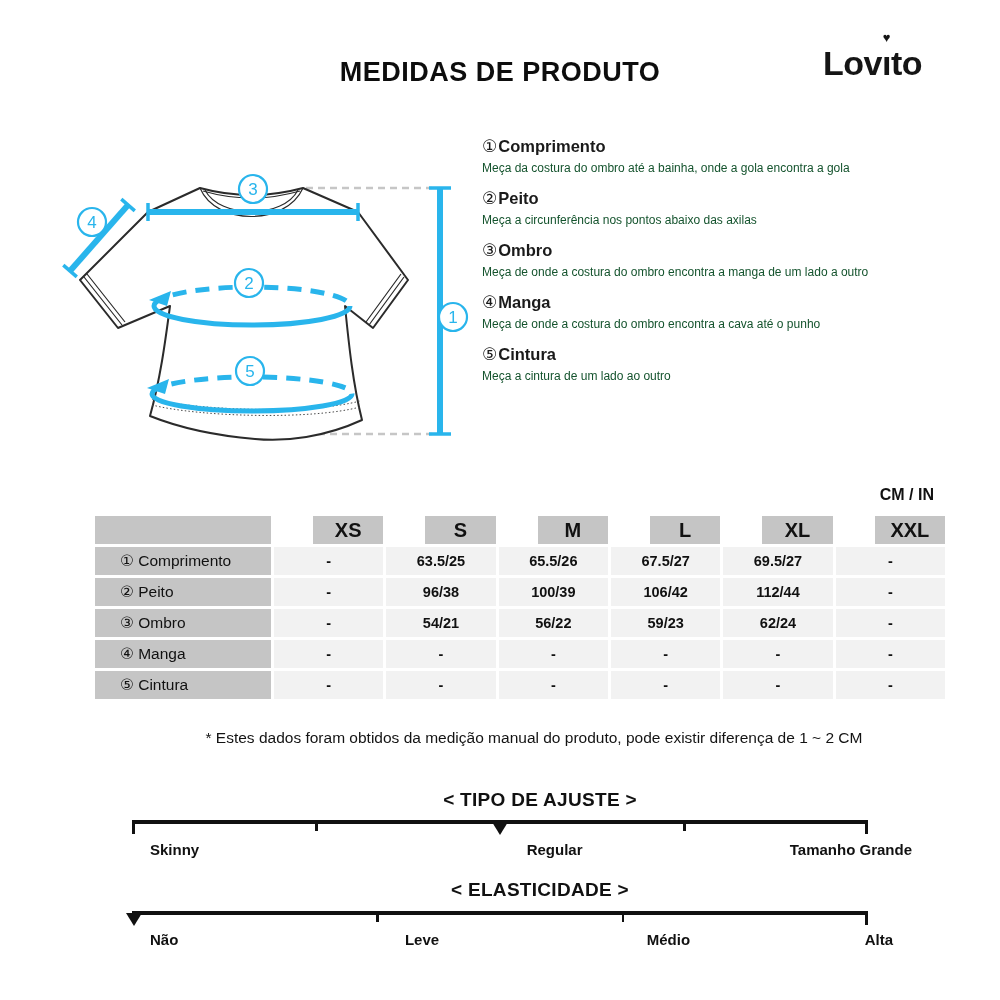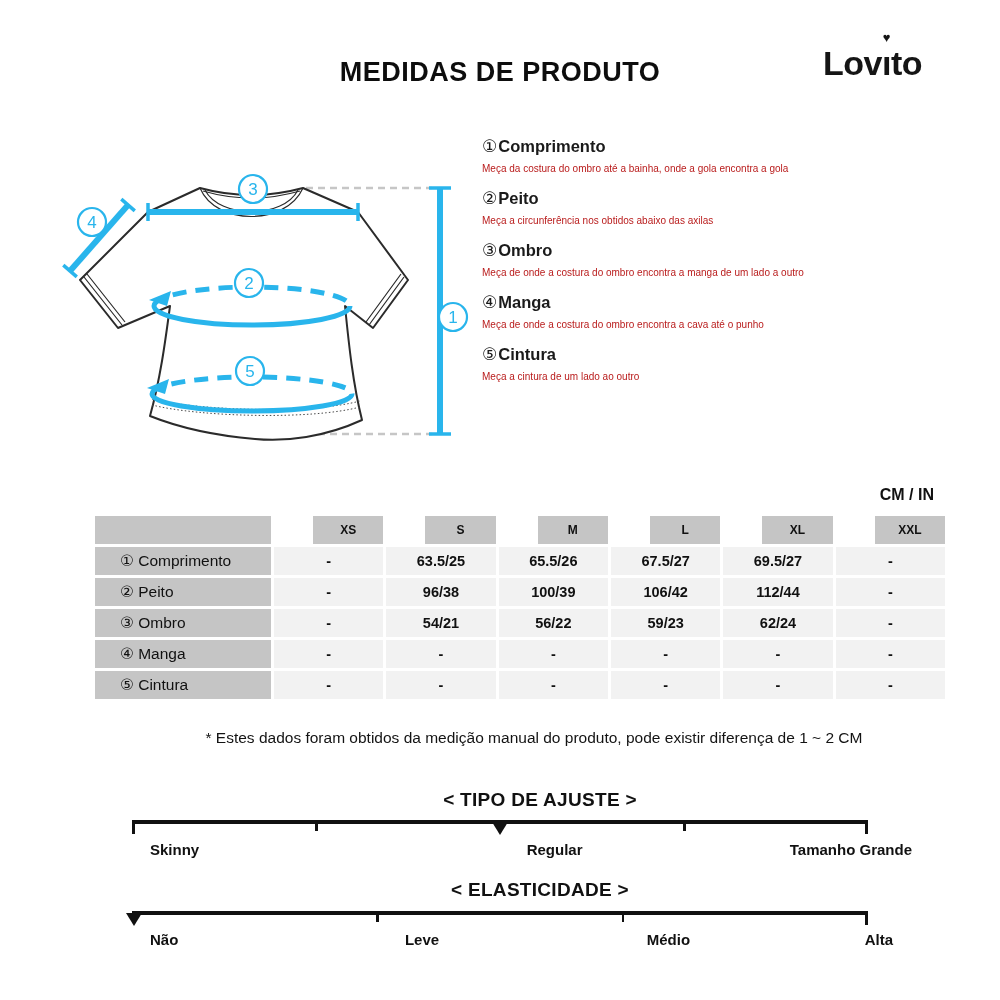--- a/index.html
+++ b/index.html
@@ -15,29 +15,29 @@
     font-size:27px; font-weight:700; letter-spacing:.5px; color:#0d0d0d; }
   .brand { top:44px; right:78px; font-size:34px; font-weight:700; letter-spacing:-.5px; color:#151515; }
   .brand .i-wrap { position:relative; display:inline-block; }
   .brand .heart { position:absolute; top:-12px; left:50%; transform:translateX(-50%); font-size:13px; line-height:12px; }
 
   
   .guide { left:482px; top:128px; width:452px; }
   .guide h2 { margin:0 0 13px 0; font-size:19.5px; font-weight:700; color:#151515; }
   .g-term { font-size:16.5px; font-weight:700; margin-top:8px; color:#1a1a1a; }
   .g-num { font-weight:400; font-size:17px; margin-right:1px; }
-  .g-desc { font-size:10px; color:#b91c1c; line-height:23px; }
+  .g-desc { font-size:12px; color:#14532d; line-height:23px; }
 
   
   .units { top:486px; right:66px; font-size:16px; font-weight:700; }
   .size-table { left:95px; top:516px; width:850px; display:grid;
     grid-template-columns:176px repeat(6,1fr); gap:3px; }
   .cell { height:28px; display:flex; align-items:center; justify-content:center; box-sizing:border-box; }
   .cell.corner, .cell.head, .cell.label { background:#c5c5c5; }
-  .cell.head { font-weight:700; font-size:12px;margin-left:39px; }
+  .cell.head { font-weight:700; font-size:20px;margin-left:39px; }
   .cell.label { justify-content:flex-start; padding-left:25px; font-size:15.5px; }
   .cell.val { background:#f2f2f2; font-weight:700; font-size:14.5px; }
 
   .footnote { top:729px; left:0; width:100%; text-align:center; font-size:15.5px; font-weight:400; color:#131313;padding-left:34px; }
 
   
   .slider-title { left:0; width:100%; text-align:center; font-size:19px; font-weight:700; letter-spacing:.3px;padding-left:40px; }
   .slider { left:132px; width:736px; height:20px; }
   .sl-line { position:absolute; top:0; left:0; right:0; height:3.5px; background:#111; }
   .sl-tick { position:absolute; top:0; width:3px; height:14px; background:#111; }
@@ -134,21 +134,21 @@
 </svg>
 
 <div class="abs guide">
 
   <div class="g-item">
     <div class="g-term"><span class="g-num">①</span><span>Comprimento</span></div>
     <div class="g-desc">Meça da costura do ombro até a bainha, onde a gola encontra a gola</div>
   </div>
   <div class="g-item">
     <div class="g-term"><span class="g-num">②</span><span>Peito</span></div>
-    <div class="g-desc">Meça a circunferência nos obtidos abaixo das axilas</div>
+    <div class="g-desc">Meça a circunferência nos pontos abaixo das axilas</div>
   </div>
   <div class="g-item">
     <div class="g-term"><span class="g-num">③</span><span>Ombro</span></div>
     <div class="g-desc">Meça de onde a costura do ombro encontra a manga de um lado a outro</div>
   </div>
   <div class="g-item">
     <div class="g-term"><span class="g-num">④</span><span>Manga</span></div>
     <div class="g-desc">Meça de onde a costura do ombro encontra a cava até o punho</div>
   </div>
   <div class="g-item">

